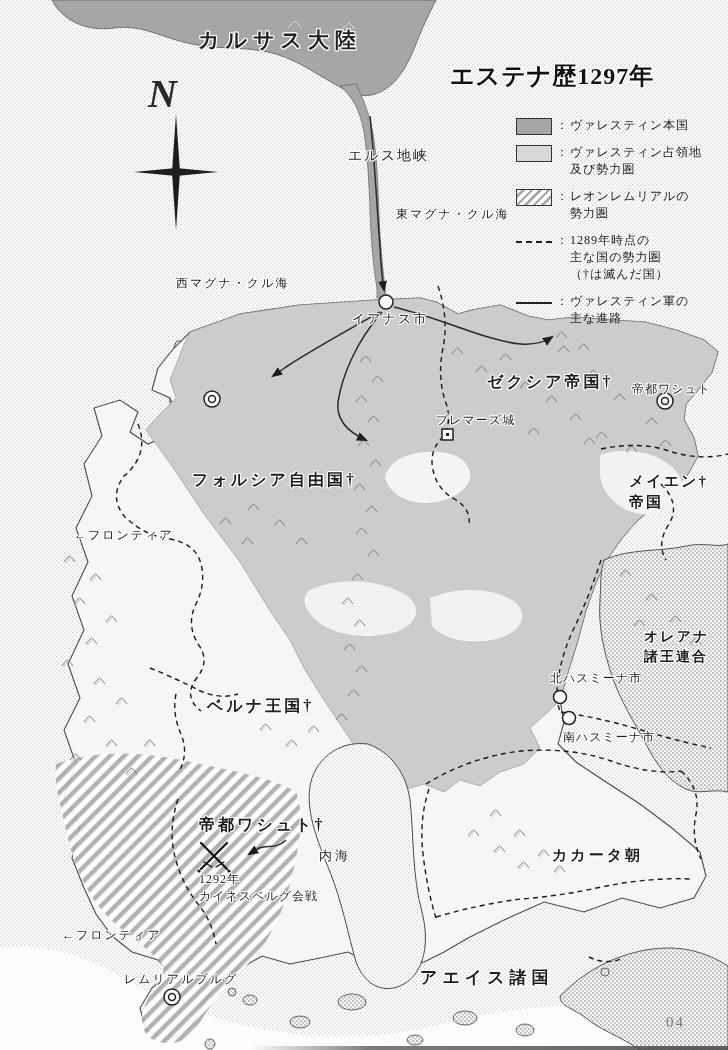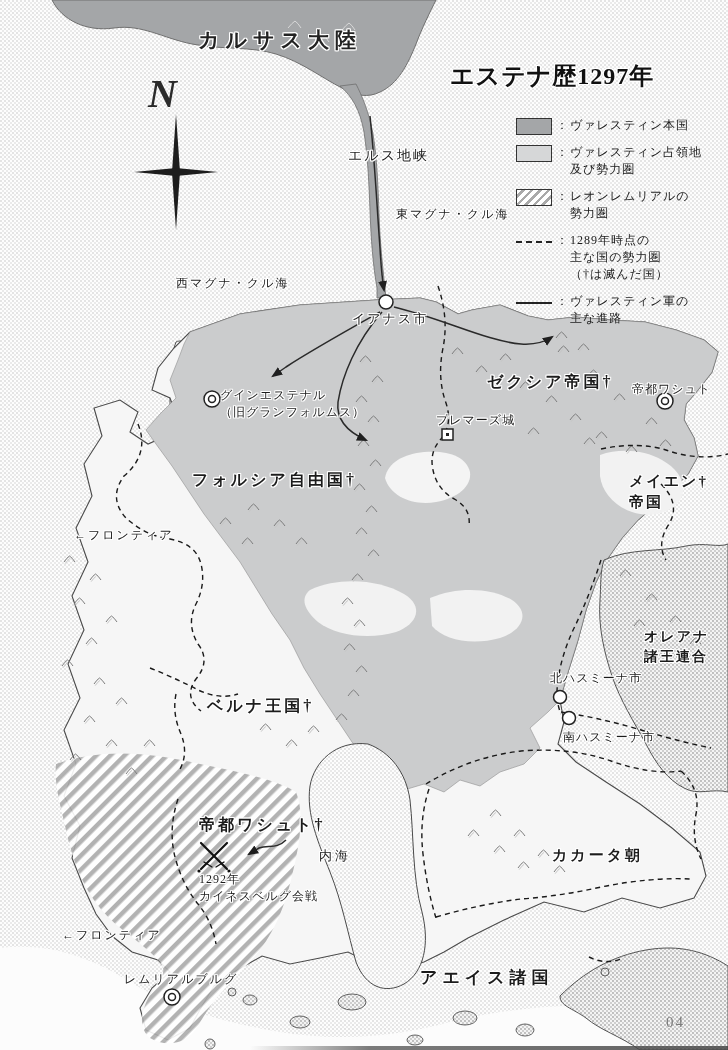--- a/index.html
+++ b/index.html
@@ -286,22 +286,20 @@
     </g>
   </svg>
 
   <div class="label lbl-karusasu">カルサス大陸</div>
   <div class="label lbl-era">エステナ歴1297年</div>
   <div class="label lbl-compass-n">N</div>
   <div class="label lbl-els">エルス地峡</div>
   <div class="label lbl-eastsea">東マグナ・クル海</div>
   <div class="label lbl-westsea">西マグナ・クル海</div>
   <div class="label lbl-ianasu">イアナス市</div>
-  <div class="label lbl-guin">グインエステナル
-（旧グランフォルムス）</div>
   <div class="label lbl-zekushia">ゼクシア帝国†</div>
   <div class="label lbl-washuto">帝都ワシュト</div>
   <div class="label lbl-puremazu">プレマーズ城</div>
   <div class="label lbl-meien">メイエン†
 帝国</div>
   <div class="label lbl-forushia">フォルシア自由国†</div>
   <div class="label lbl-frontier-n">←フロンティア</div>
   <div class="label lbl-oreana">オレアナ
 諸王連合</div>
   <div class="label lbl-beruna">ベルナ王国†</div>

